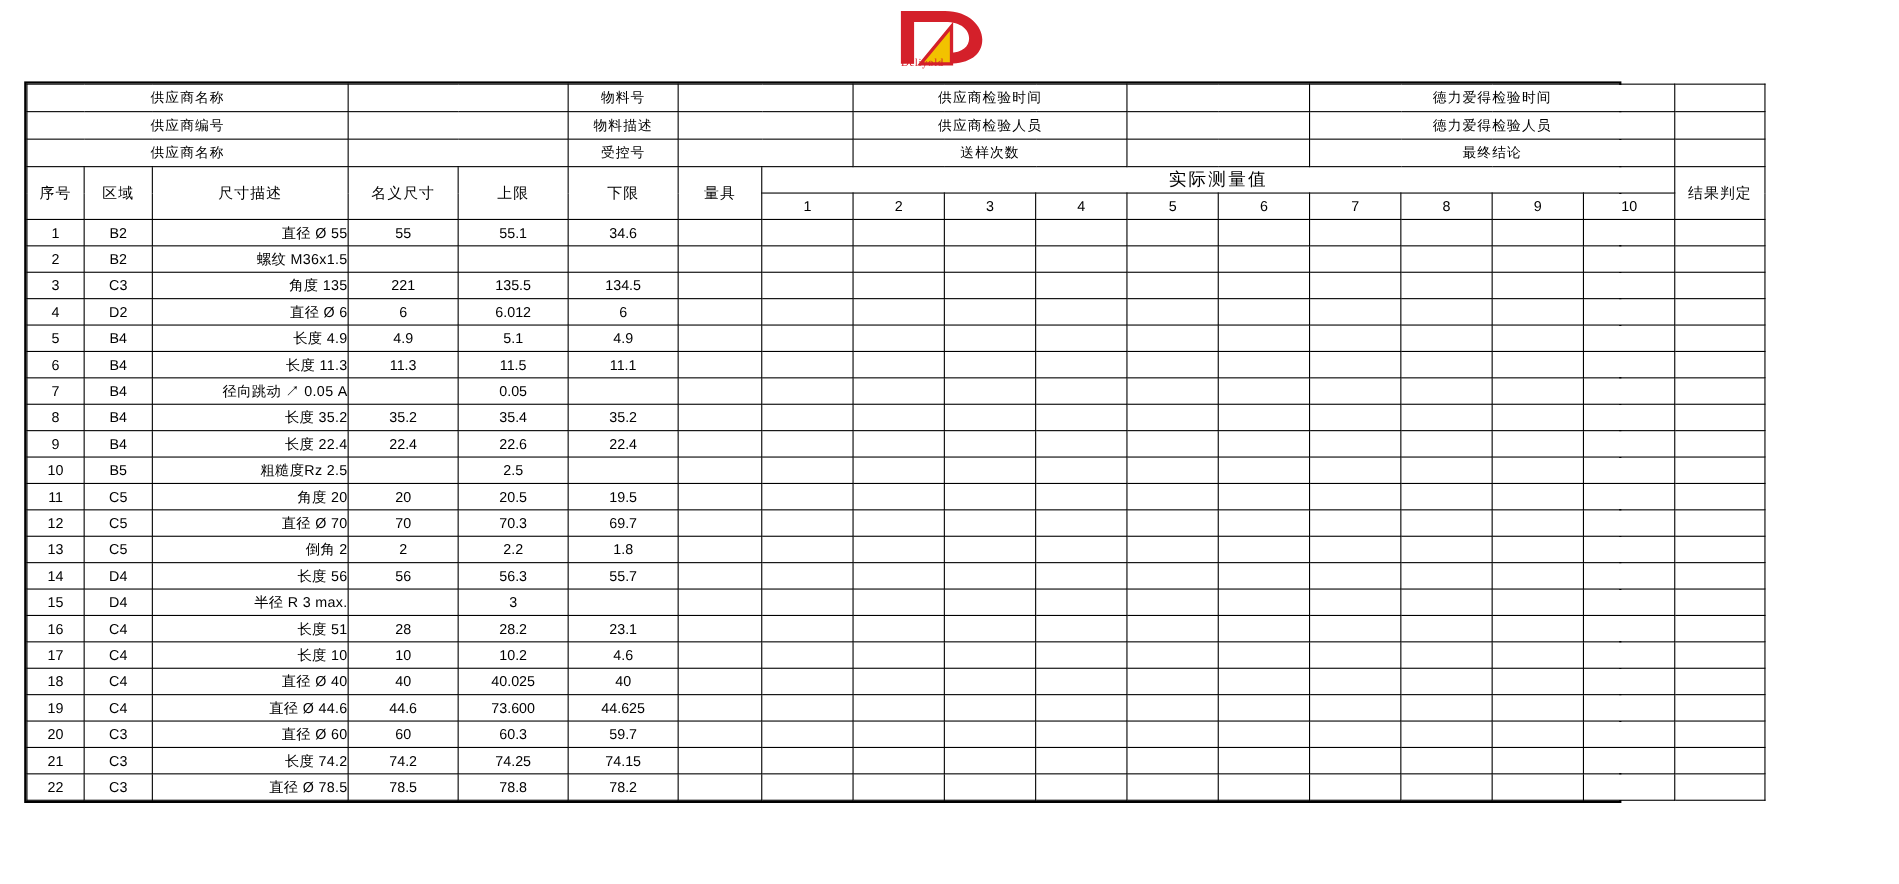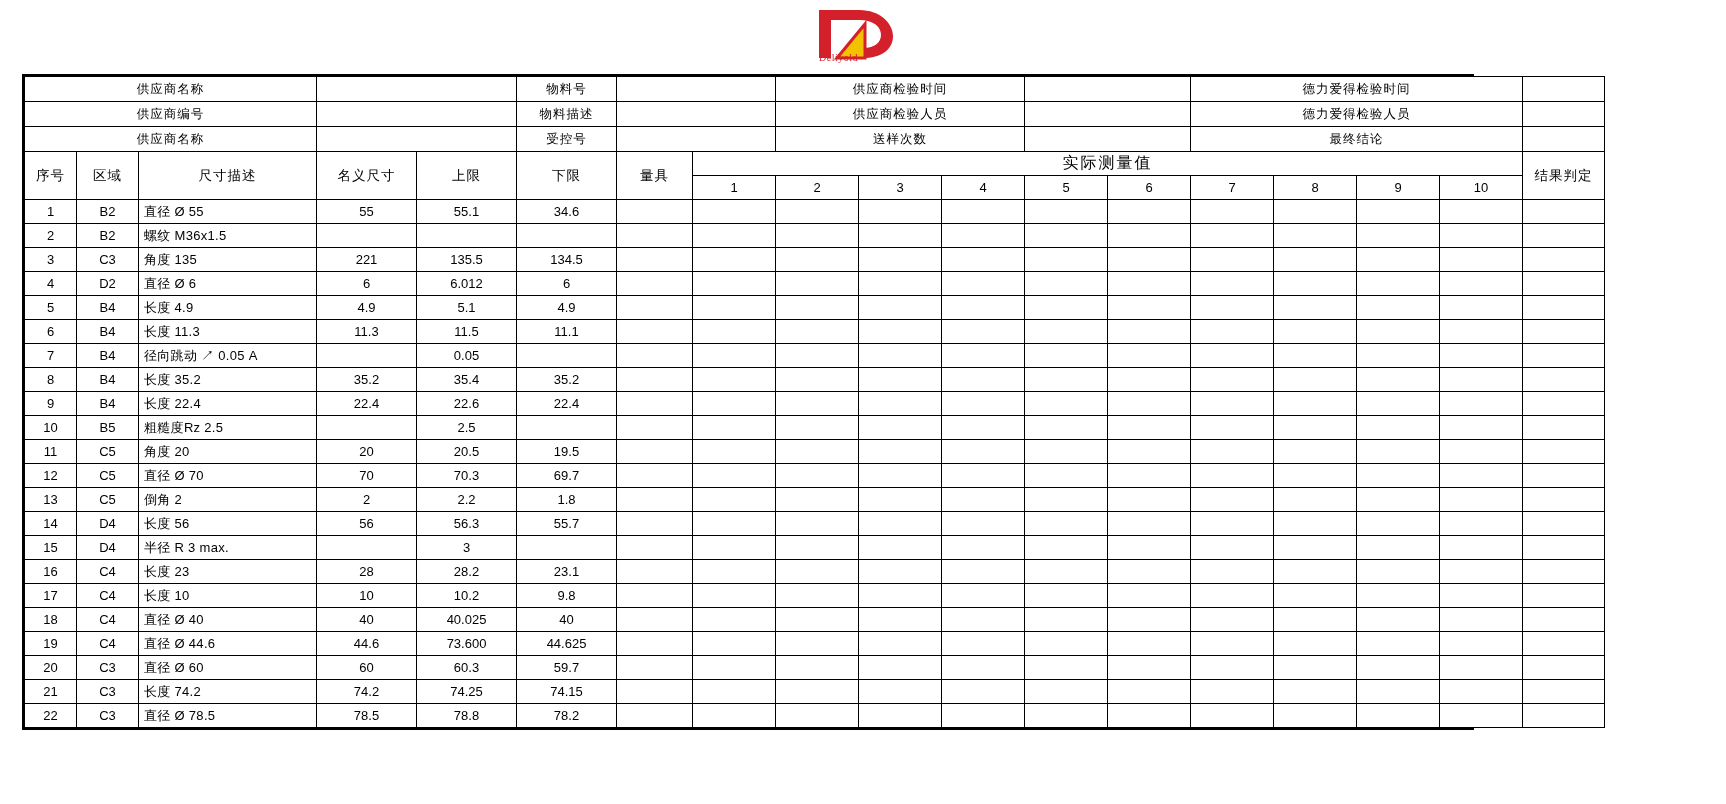--- a/index.html
+++ b/index.html
@@ -89,21 +89,21 @@
   .col-h {
     font-size: 13.5px;
     letter-spacing: 1px;
     font-family: Liberation Mono, monospace;
   }
   .meas-head {
     font-size: 16px;
     letter-spacing: 2px;
   }
   td.left {
-    text-align: left;
+    text-align: right;
     padding-left: 5px;
     letter-spacing: 0.3px;
   }
   .num {
     font-size: 13px;
   }
   .row-h { height: 23px; }
   .hdr-row td { height: 24px; }
 </style>
 </head>
@@ -500,21 +500,21 @@
             <td></td>
             <td></td>
             <td></td>
             <td></td>
             <td></td>
             <td></td>
           </tr>
           <tr class="row-h">
             <td class="num">16</td>
             <td class="num">C4</td>
-            <td class="left">长度 23</td>
+            <td class="left">长度 51</td>
             <td class="num">28</td>
             <td class="num">28.2</td>
             <td class="num">23.1</td>
             <td></td>
             <td></td>
             <td></td>
             <td></td>
             <td></td>
             <td></td>
             <td></td>
@@ -523,21 +523,21 @@
             <td></td>
             <td></td>
             <td></td>
           </tr>
           <tr class="row-h">
             <td class="num">17</td>
             <td class="num">C4</td>
             <td class="left">长度 10</td>
             <td class="num">10</td>
             <td class="num">10.2</td>
-            <td class="num">9.8</td>
+            <td class="num">4.6</td>
             <td></td>
             <td></td>
             <td></td>
             <td></td>
             <td></td>
             <td></td>
             <td></td>
             <td></td>
             <td></td>
             <td></td>

